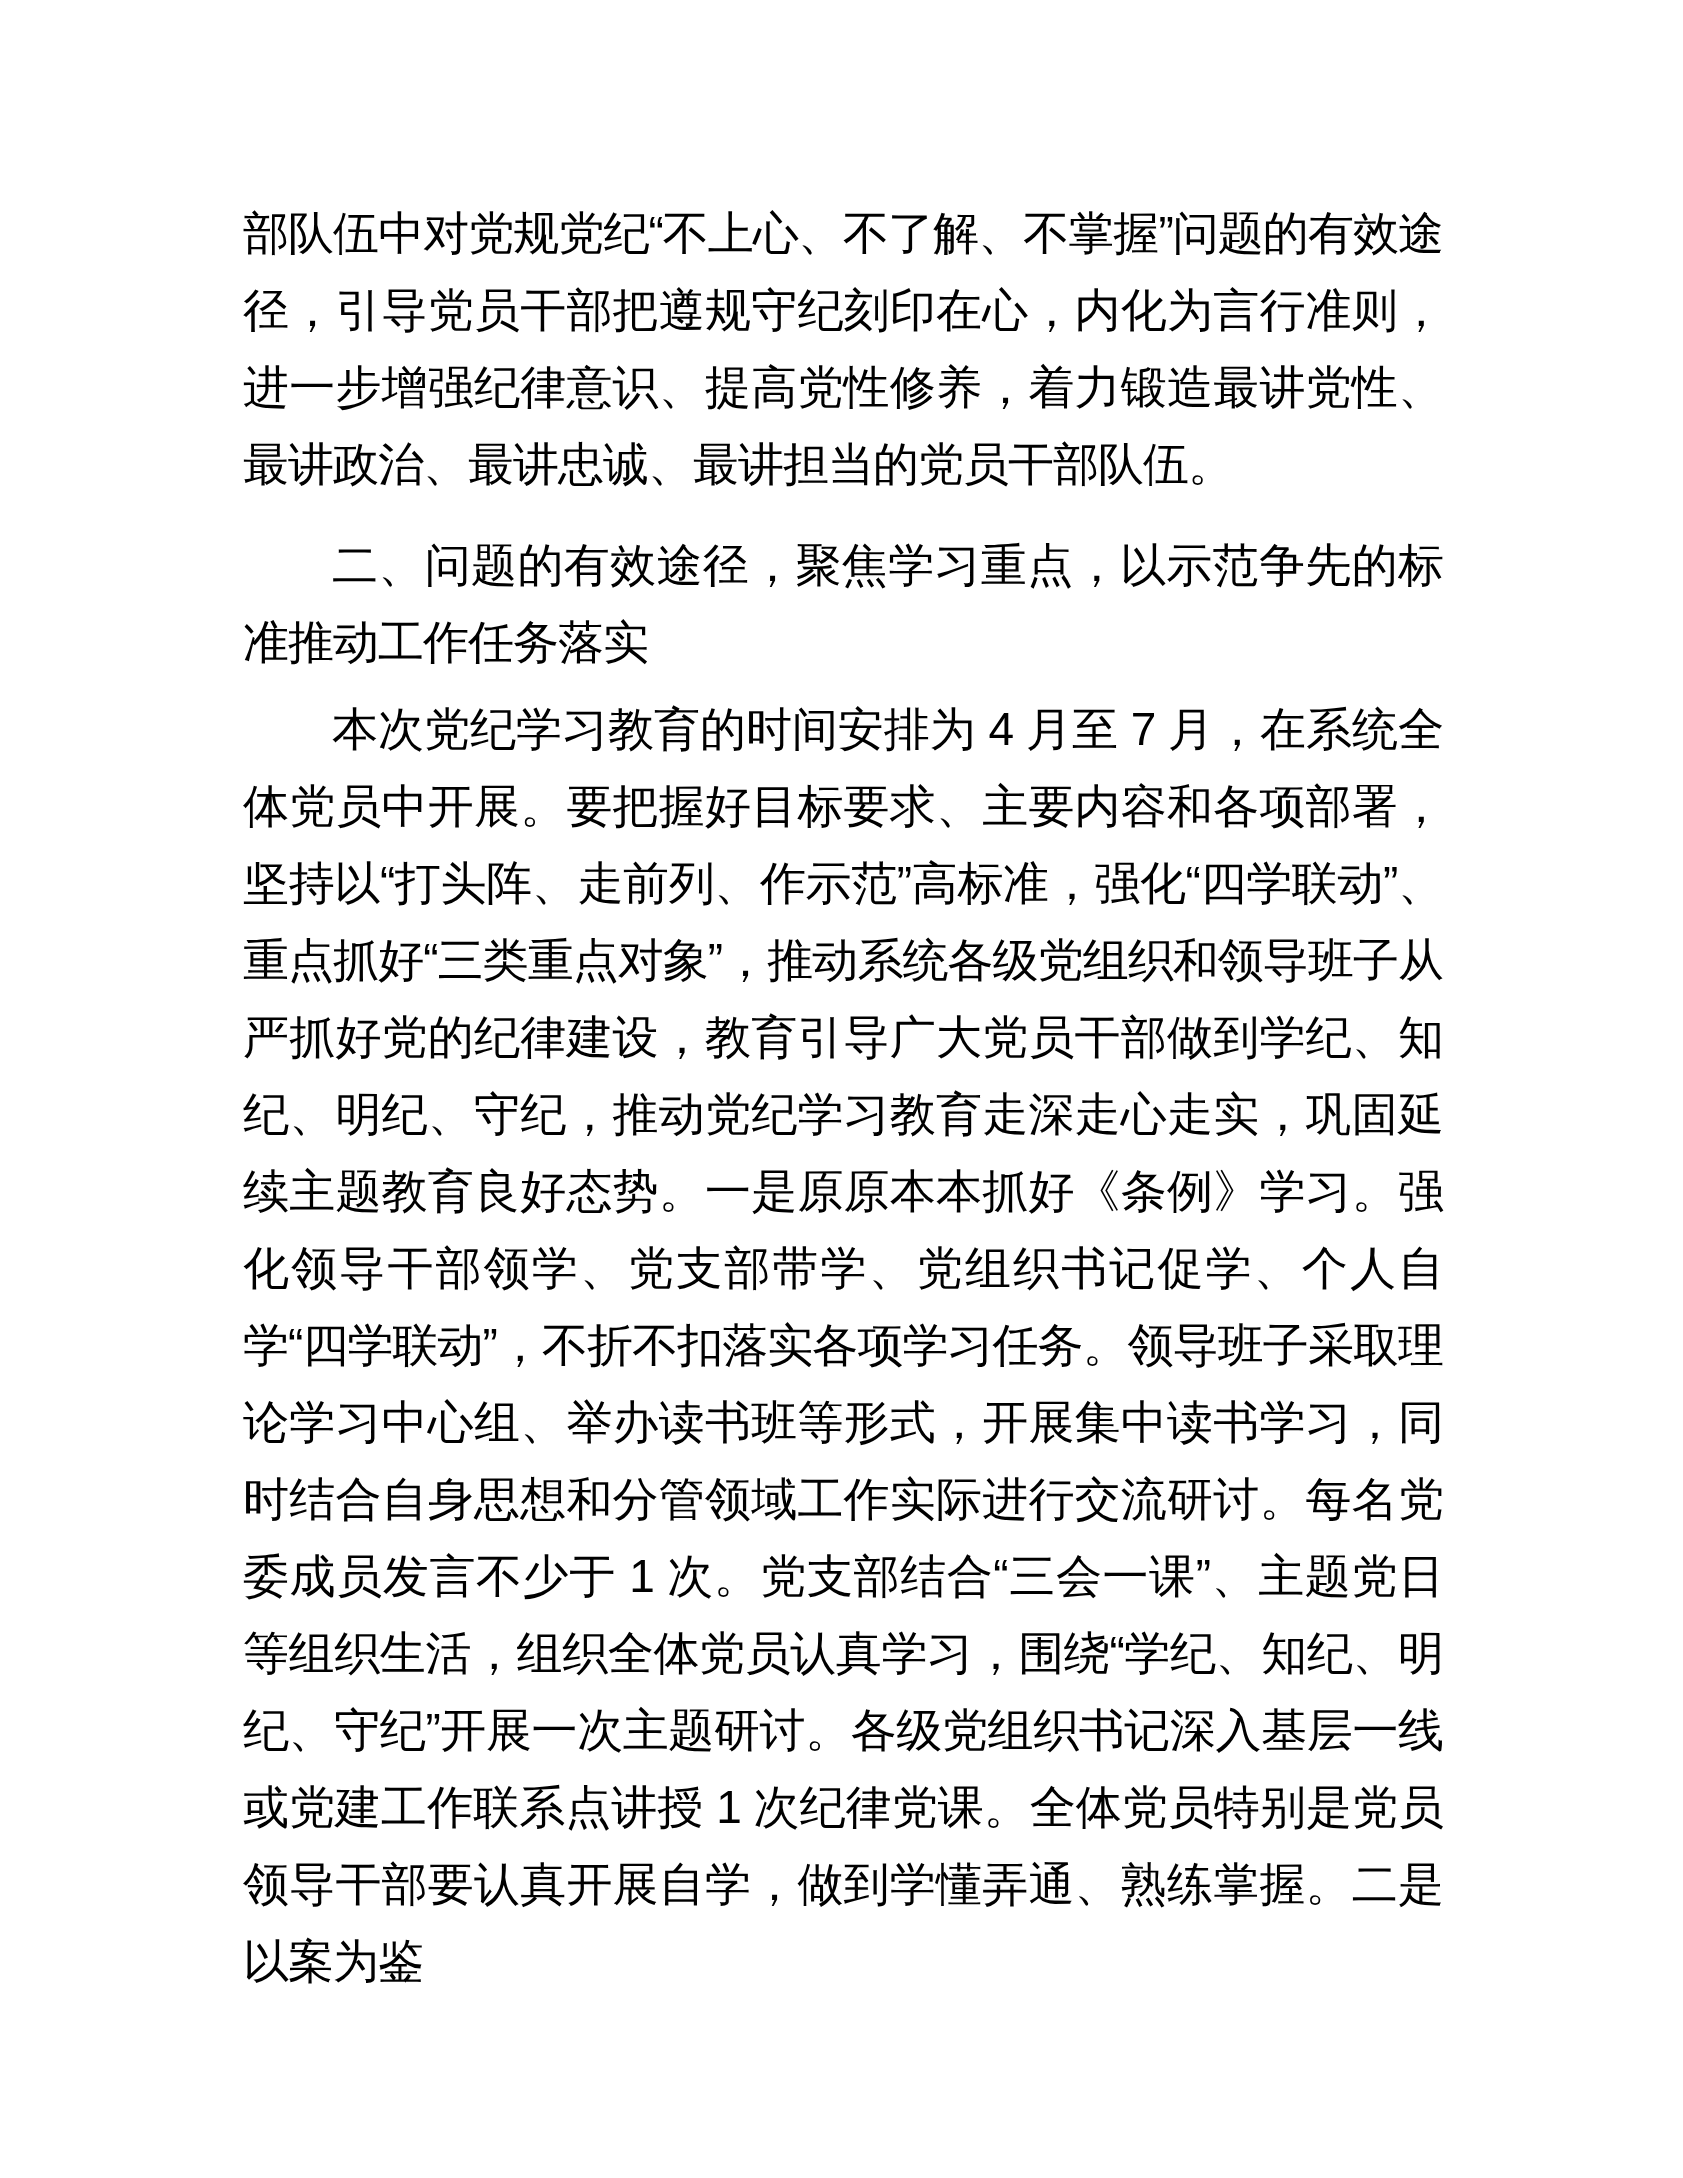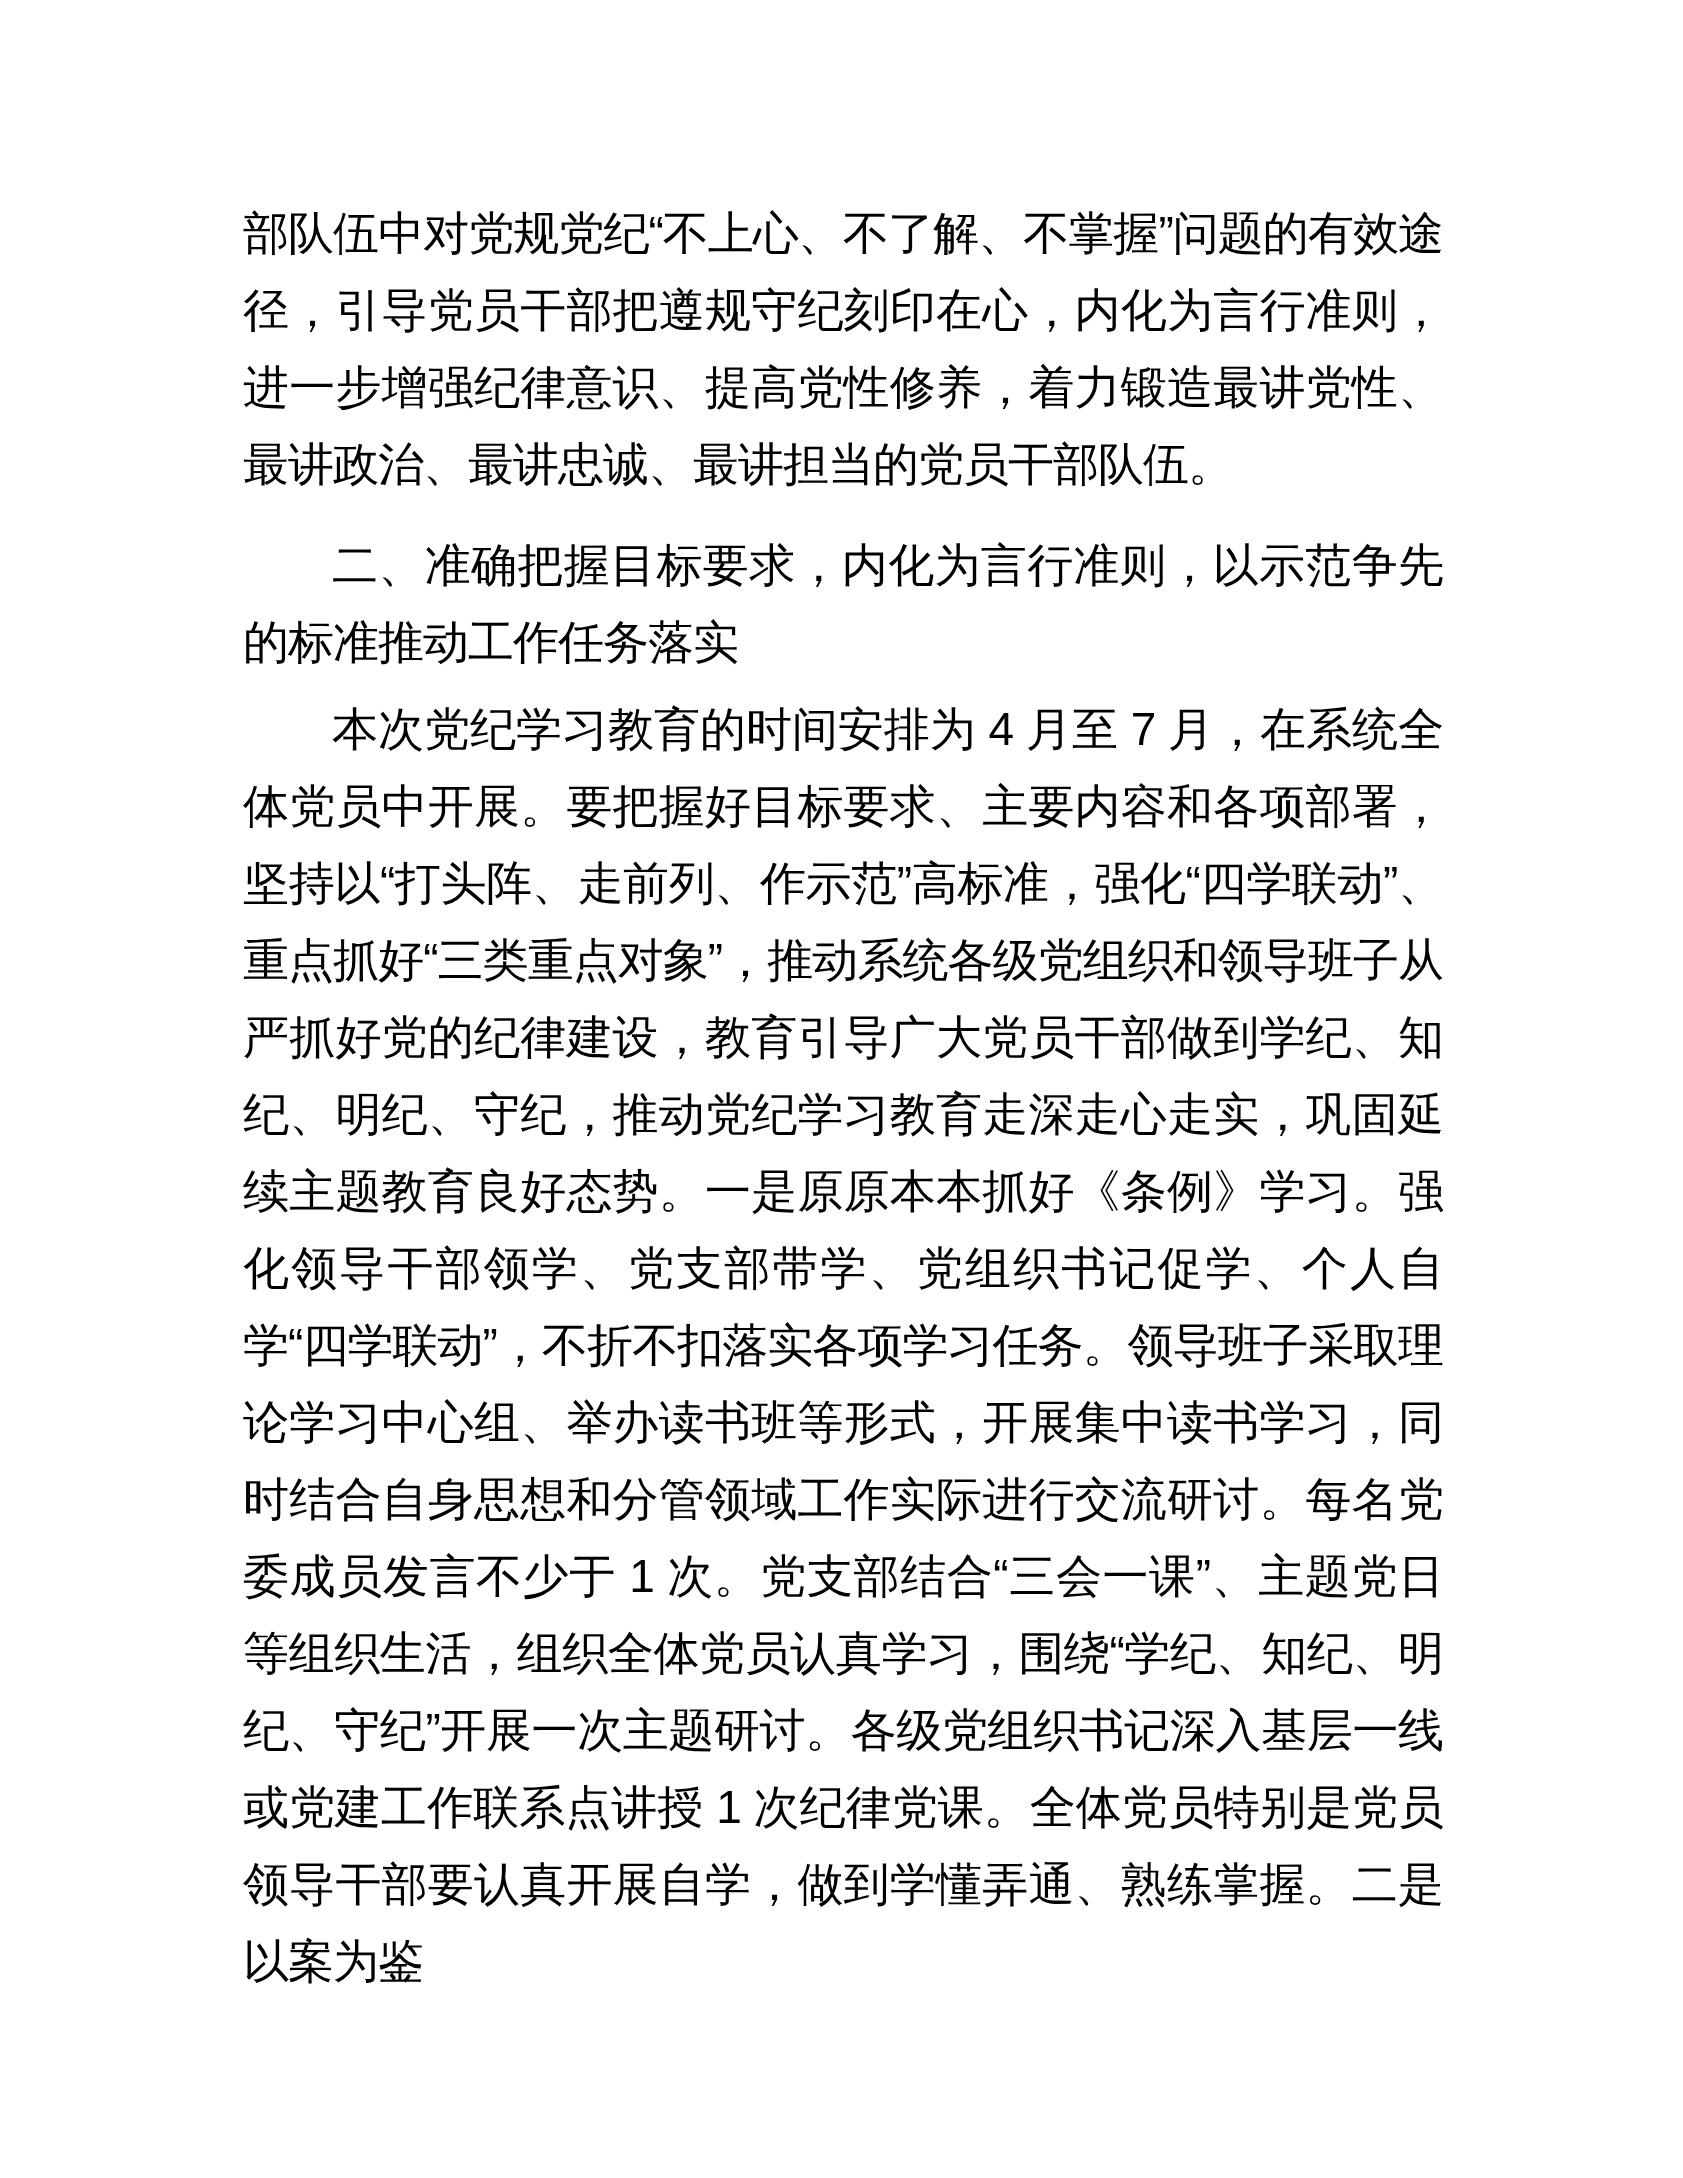--- a/index.html
+++ b/index.html
@@ -40,17 +40,17 @@
     margin-bottom: 10px;
     font-weight: normal;
   }
 </style>
 </head>
 <body>
 
 <div class="page">
   <div class="content">
     <p class="para">部队伍中对党规党纪“不上心、不了解、不掌握”问题的有效途径，引导党员干部把遵规守纪刻印在心，内化为言行准则，进一步增强纪律意识、提高党性修养，着力锻造最讲党性、最讲政治、最讲忠诚、最讲担当的党员干部队伍。</p>
-    <p class="para heading indented">二、准确把握目标要求，内化为言行准则，以示范争先的标准推动工作任务落实</p>
+    <p class="para heading indented">二、问题的有效途径，聚焦学习重点，以示范争先的标准推动工作任务落实</p>
     <p class="para indented">本次党纪学习教育的时间安排为 4 月至 7 月，在系统全体党员中开展。要把握好目标要求、主要内容和各项部署，坚持以“打头阵、走前列、作示范”高标准，强化“四学联动”、重点抓好“三类重点对象”，推动系统各级党组织和领导班子从严抓好党的纪律建设，教育引导广大党员干部做到学纪、知纪、明纪、守纪，推动党纪学习教育走深走心走实，巩固延续主题教育良好态势。一是原原本本抓好《条例》学习。强化领导干部领学、党支部带学、党组织书记促学、个人自学“四学联动”，不折不扣落实各项学习任务。领导班子采取理论学习中心组、举办读书班等形式，开展集中读书学习，同时结合自身思想和分管领域工作实际进行交流研讨。每名党委成员发言不少于 1 次。党支部结合“三会一课”、主题党日等组织生活，组织全体党员认真学习，围绕“学纪、知纪、明纪、守纪”开展一次主题研讨。各级党组织书记深入基层一线或党建工作联系点讲授 1 次纪律党课。全体党员特别是党员领导干部要认真开展自学，做到学懂弄通、熟练掌握。二是以案为鉴</p>
   </div>
 </div>
 
 
 </body></html>

